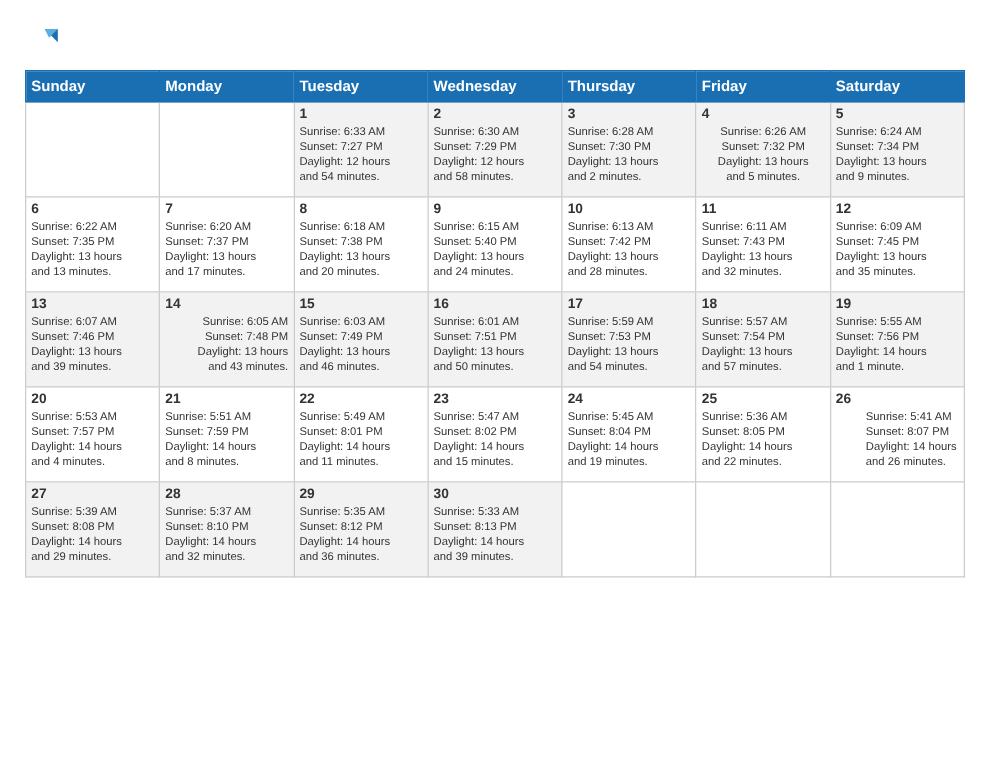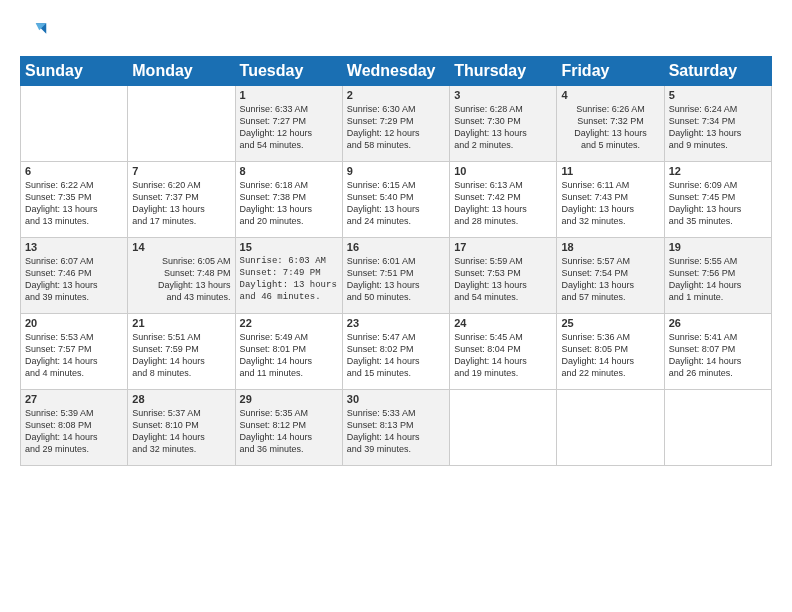--- a/index.html
+++ b/index.html
@@ -61,21 +61,21 @@
       color: #555;
     }
     .calendar {
       width: 100%;
       border-collapse: collapse;
       table-layout: fixed;
     }
     .calendar th {
       background: #1a6fb3;
       color: #fff;
-      font-size: 16px;
+      font-size: 12px;
       font-weight: bold;
       padding: 5px 4px;
       text-align: left;
       border: 1px solid #1a6fb3;
     }
     .calendar td {
       border: 1px solid #ccc;
       vertical-align: top;
       padding: 3px 4px;
       font-size: 9.5px;
@@ -246,21 +246,21 @@
           </td>
           <td>
             <span class="day-num">14</span>
             <div class="day-info" style="white-space: pre-line; text-align: right;">Sunrise: 6:05 AM
 Sunset: 7:48 PM
 Daylight: 13 hours
 and 43 minutes.</div>
           </td>
           <td>
             <span class="day-num">15</span>
-            <div class="day-info" style="white-space: pre-line; font-family: Liberation Mono, monospace;">Sunrise: 6:03 AM
+            <div class="day-info" style="white-space: pre-line;">Sunrise: 6:03 AM
 Sunset: 7:49 PM
 Daylight: 13 hours
 and 46 minutes.</div>
           </td>
           <td>
             <span class="day-num">16</span>
             <div class="day-info" style="white-space: pre-line;">Sunrise: 6:01 AM
 Sunset: 7:51 PM
 Daylight: 13 hours
 and 50 minutes.</div>
@@ -325,21 +325,21 @@
           </td>
           <td>
             <span class="day-num">25</span>
             <div class="day-info" style="white-space: pre-line;">Sunrise: 5:36 AM
 Sunset: 8:05 PM
 Daylight: 14 hours
 and 22 minutes.</div>
           </td>
           <td>
             <span class="day-num">26</span>
-            <div class="day-info" style="white-space: pre-line;">Sunrise: 5:41 AM
+            <div class="day-info" style="white-space: pre-line; margin-left: 24px;">Sunrise: 5:41 AM
 Sunset: 8:07 PM
 Daylight: 14 hours
 and 26 minutes.</div>
           </td>
         </tr>
         <tr>
           <td>
             <span class="day-num">27</span>
             <div class="day-info" style="white-space: pre-line;">Sunrise: 5:39 AM
 Sunset: 8:08 PM

